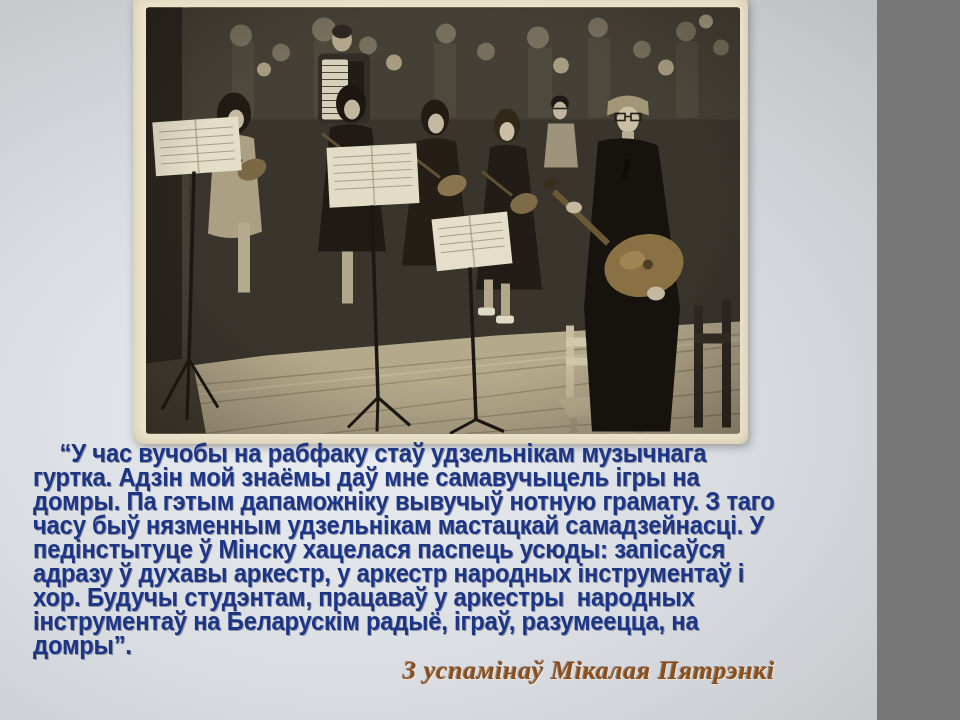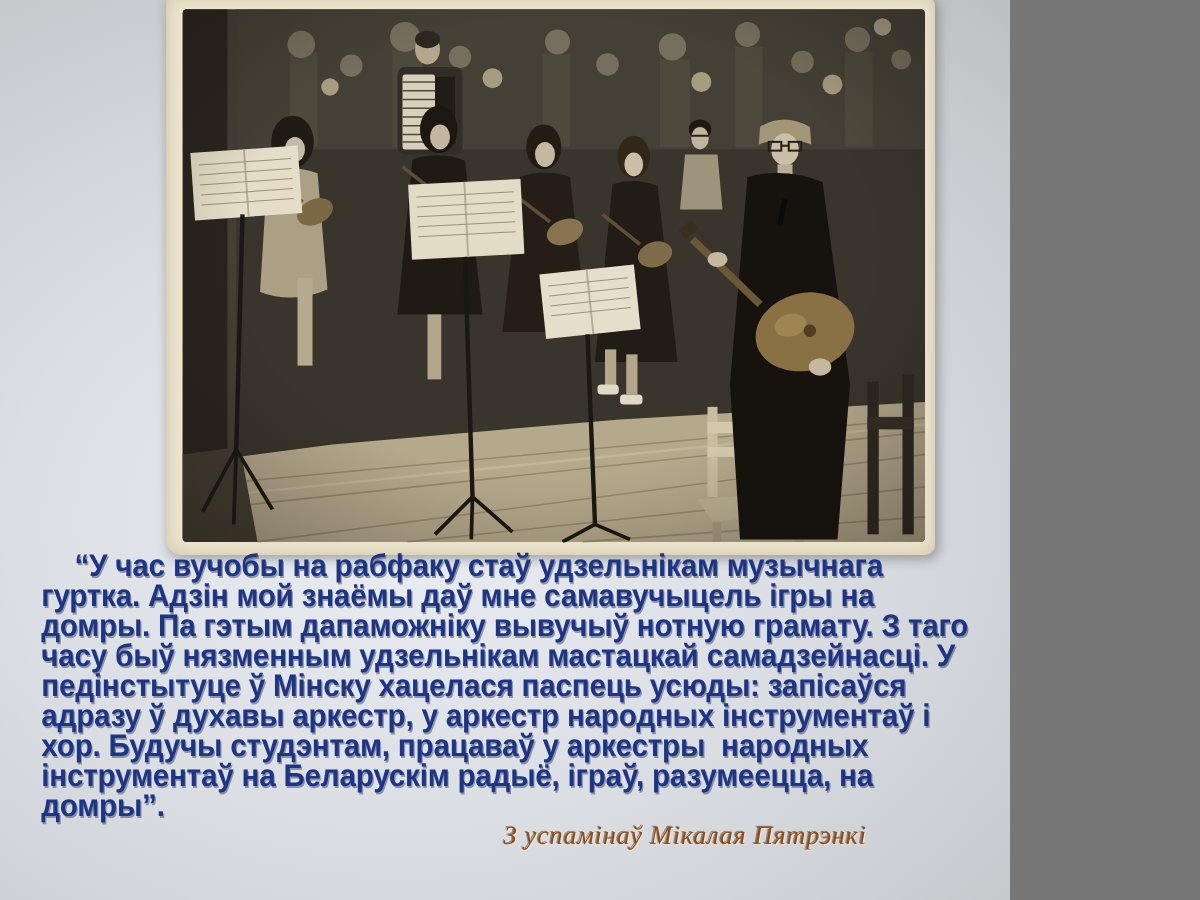--- a/index.html
+++ b/index.html
@@ -1,17 +1,17 @@
 <!DOCTYPE html>
 <html><head>
 <meta charset="utf-8">
 <style>
   html,body{margin:0;padding:0;background:#777;}
   .slide{
-    position:relative;width:808px;height:720px;overflow:hidden;
+    position:relative;width:877px;height:720px;overflow:hidden;
     background:radial-gradient(140% 120% at 40% 58%,
       #eaedf2 0%, #dbdee3 28%, #c7cacd 55%, #adb0b2 80%, #9da1a3 100%);
     font-family:"Liberation Sans",sans-serif;
   }
   
   .photo-paper{
     position:absolute;left:133px;top:-4px;width:615px;height:448px;
     background:#ede5cd;
     border-radius:6px 9px 8px 12px;
     box-shadow:2px 3px 9px rgba(55,55,55,.40), inset 0 0 14px rgba(125,108,70,.28);
@@ -27,22 +27,22 @@
     color:#1d3585;
     letter-spacing:-0.2px;
     transform:scaleX(0.95);transform-origin:0 50%;
     text-shadow:1px 1px 0 rgba(10,22,66,.38);
   }
   .quote-line.first{padding-left:28px;}
   
   .credit{
     position:absolute;left:403px;top:656px;
     font-family:"Liberation Serif",serif;
-    font-style:italic;font-weight:400;
-    font-size:21px;letter-spacing:.6px;
+    font-style:italic;font-weight:700;
+    font-size:26px;letter-spacing:.6px;
     color:#8b4e1d;
     text-shadow:1px 1px 0 rgba(243,235,216,.65), -1px -1px 0 rgba(72,36,8,.45);
   }
 </style>
 </head>
 <body>
 
 <div class="slide">
 
   <div class="photo-paper">

